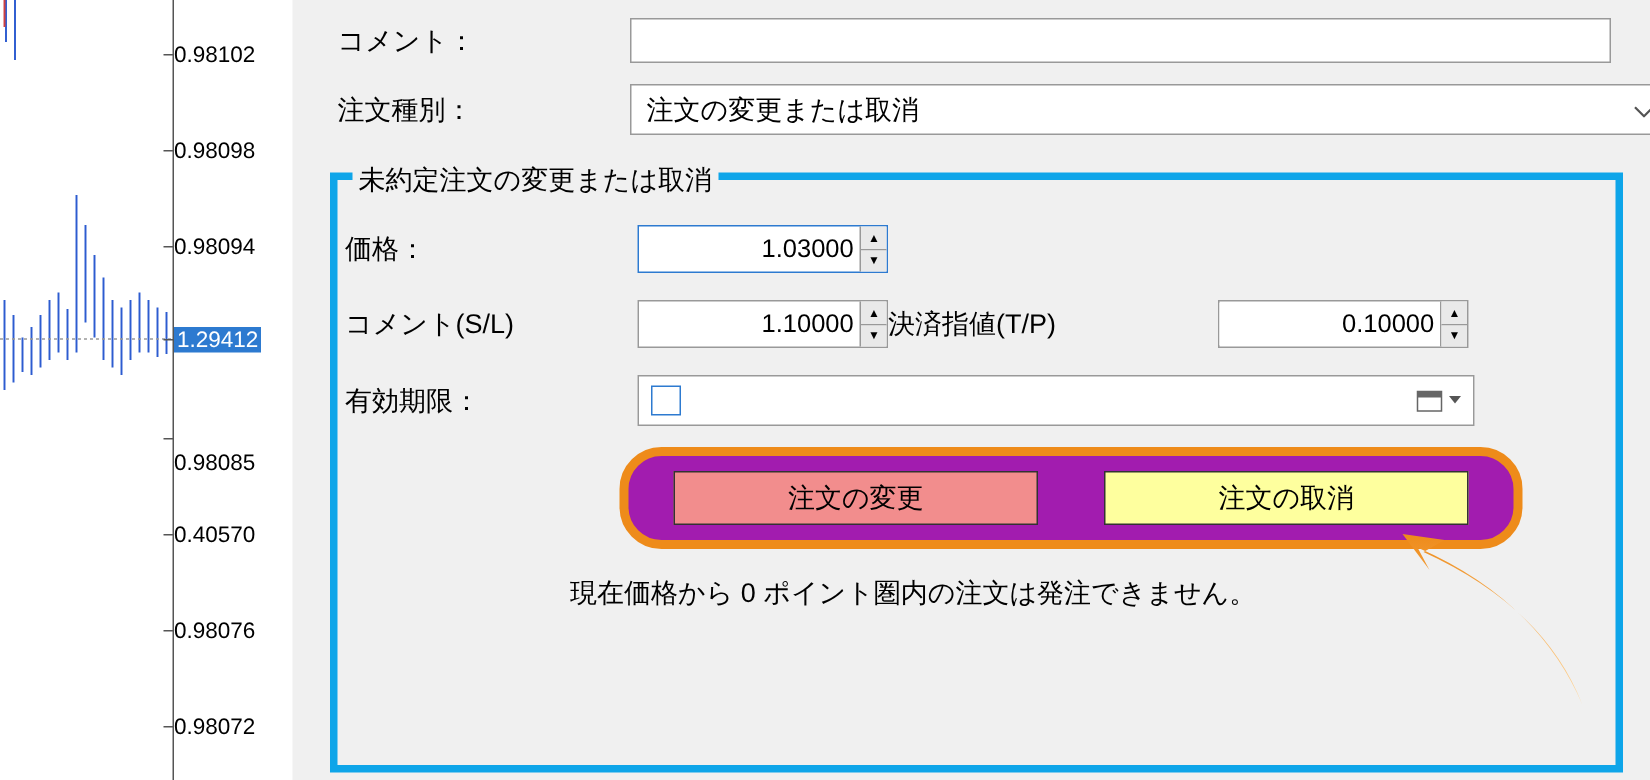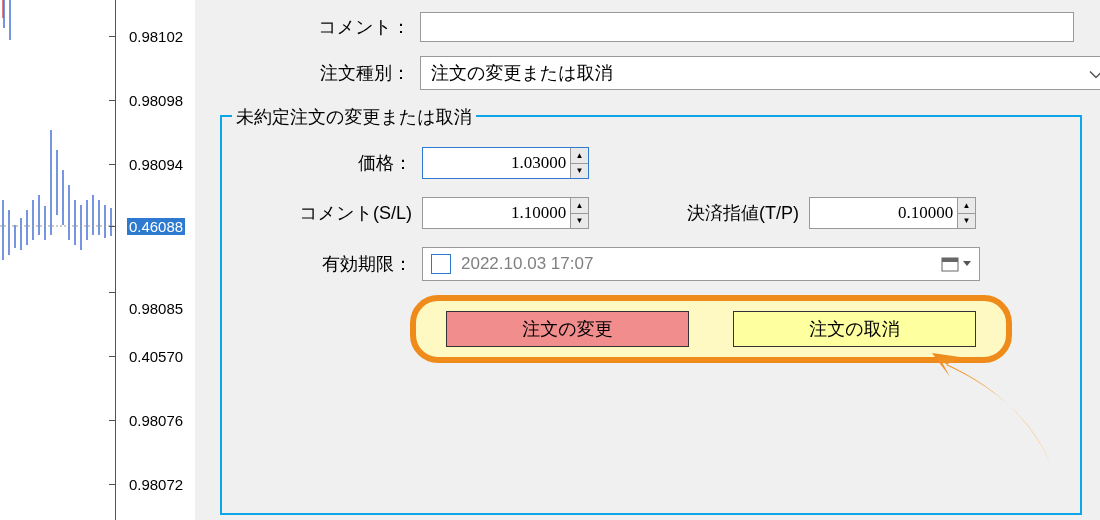--- a/index.html
+++ b/index.html
@@ -1,38 +1,38 @@
 <!DOCTYPE html>
 <html><head>
 <meta charset="utf-8">
 <style>
 html,body{margin:0;padding:0;width:1100px;height:520px;font-family:"MS PGothic","Meiryo",sans-serif;font-size:17px;color:#000;background:#fff;overflow:hidden}
 .bg-chart{position:absolute;left:0;top:0;width:115px;height:520px;background:#fff}
 .y-axis{position:absolute;left:115px;top:0;width:80px;height:520px;background:#fff;border-left:1px solid #555}
-.y-tick{position:absolute;left:0;width:80px;text-align:center;font-size:15px;color:#000}
+.y-tick{position:absolute;left:0;width:80px;text-align:left;font-size:15px;color:#000}
 .y-tick-hl{background:#2d7ad0;color:#fff;padding:0 2px}
 .y-line{position:absolute;left:-7px;width:7px;height:1px;background:#555}
 .form-panel{position:absolute;left:195px;top:0;width:905px;height:520px;background:#f0f0f0}
 .row{position:absolute;display:flex;align-items:center}
-.label{width:185px;text-align:right;padding-right:10px;font-size:18px}
+.label{width:185px;padding-right:10px;font-size:18px}
 .txt-input{height:28px;border:1px solid #999;background:#fff;font-size:16px;padding:0 6px}
 .dropdown{position:relative;height:32px;border:1px solid #999;background:#fff;display:flex;align-items:center;padding:0 40px 0 10px;font-size:18px}
 .dd-arrow{position:absolute;right:10px;top:50%;transform:translateY(-50%)}
-.fieldset{position:absolute;border:2px solid #0ea5e9;box-sizing:border-box}
+.fieldset{position:absolute;border:5px solid #0ea5e9;box-sizing:border-box}
 .fieldset-legend{position:absolute;top:-12px;left:10px;background:#f0f0f0;padding:0 4px;font-size:18px}
 .spin-wrap{position:relative;border:1px solid #999;background:#fff;height:30px;display:flex;align-items:center}
-.spin-wrap input{border:none;height:28px;width:100%;text-align:right;font-family:Liberation Serif, serif;font-size:17px;padding:0 4px;outline:none}
+.spin-wrap input{border:none;height:28px;width:100%;text-align:right;font-family:Liberation Sans, sans-serif;font-size:17px;padding:0 4px;outline:none}
 .spin-btns{width:20px;height:30px;border-left:1px solid #999;display:flex;flex-direction:column}
 .spin-b{flex:1;background:#e9e9e9;display:flex;align-items:center;justify-content:center;font-size:8px;cursor:pointer;border:none;padding:0}
 .spin-b:first-child{border-bottom:1px solid #999}
 .spin-hi{border:1.5px solid #2d7ad0}
 .chk{width:18px;height:18px;border:1px solid #2d7ad0;display:inline-block;margin-right:10px}
 .date-field{border:1px solid #999;height:32px;display:flex;align-items:center;padding:0 8px;background:#fff;font-size:17px;color:#808080}
 .cal-icon{margin-left:auto;display:flex;align-items:center;gap:4px}
-.hl-box{position:absolute;border:6px solid #ee8b1a;border-radius:28px;background:#fef9c3;padding:10px 14px;display:flex;gap:44px;align-items:center;justify-content:center}
+.hl-box{position:absolute;border:6px solid #ee8b1a;border-radius:28px;background:#a21caf;padding:10px 14px;display:flex;gap:44px;align-items:center;justify-content:center}
 .act-btn{width:241px;height:34px;border:1px solid #333;display:flex;align-items:center;justify-content:center;font-size:18px;cursor:pointer}
 .btn-red{background:#f28d8d}
 .btn-yel{background:#feff9e}
 .note{position:absolute;font-size:18px;color:#000}
 .arrow-svg{position:absolute}
 </style>
 </head>
 <body>
 
 <div class="bg-chart">
@@ -70,21 +70,21 @@
 </div>
 
 <div class="y-axis">
   <div class="y-line" style="top:36px"></div>
     <div class="y-tick" style="top:28px">0.98102</div>
   <div class="y-line" style="top:100px"></div>
     <div class="y-tick" style="top:92px">0.98098</div>
   <div class="y-line" style="top:164px"></div>
     <div class="y-tick" style="top:156px">0.98094</div>
   <div class="y-line" style="top:226px"></div>
-    <div class="y-tick" style="top:218px"><span class="y-tick-hl">0.46088</span></div>
+    <div class="y-tick" style="top:218px"><span class="y-tick-hl">1.29412</span></div>
   <div class="y-line" style="top:292px"></div>
     <div class="y-tick" style="top:300px">0.98085</div>
   <div class="y-line" style="top:356px"></div>
     <div class="y-tick" style="top:348px">0.40570</div>
   <div class="y-line" style="top:420px"></div>
     <div class="y-tick" style="top:412px">0.98076</div>
   <div class="y-line" style="top:484px"></div>
     <div class="y-tick" style="top:476px">0.98072</div>
 </div>
 
@@ -135,21 +135,20 @@
             <button class="spin-b">▲</button>
             <button class="spin-b">▼</button>
           </div>
       </div>
     </div>
 
     <div class="row" style="left:5px;top:130px">
       <div class="label">有効期限：</div>
       <div class="date-field" style="width:540px">
         <span class="chk"></span>
-        <span>2022.10.03 17:07</span>
         <span class="cal-icon">
           <svg width="18" height="16">
               <rect x="1" y="2" width="16" height="13" fill="none" stroke="#666"></rect>
               <rect x="1" y="2" width="16" height="4" fill="#666"></rect>
             </svg>
           <svg width="8" height="6">
               <path d="M0 0 L4 5 L8 0 Z" fill="#555"></path>
             </svg>
         </span>
       </div>
@@ -157,20 +156,21 @@
 
     <div class="hl-box" style="left:188px;top:178px;width:562px">
       <div class="act-btn btn-red">
           <span>注文の変更</span>
         </div>
       <div class="act-btn btn-yel">
           <span>注文の取消</span>
         </div>
     </div>
 
+    <div class="note" style="left:155px;top:263px">現在価格から 0 ポイント圏内の注文は発注できません。</div>
 
     <svg class="arrow-svg" style="left:680px;top:230px" width="170" height="130">
       <defs>
         <linearGradient id="ag" x1="0" y1="1" x2="0" y2="0">
           <stop offset="0" stop-color="#ffd9a0"></stop>
             <stop offset="1" stop-color="#ee8b1a"></stop>
         </linearGradient>
       </defs>
       <path d="M 150 120 Q 120 50 40 15 L 48 30 L 30 6 L 58 10 L 44 18 Q 125 55 150 120 Z" fill="url(#ag)"></path>
     </svg>

